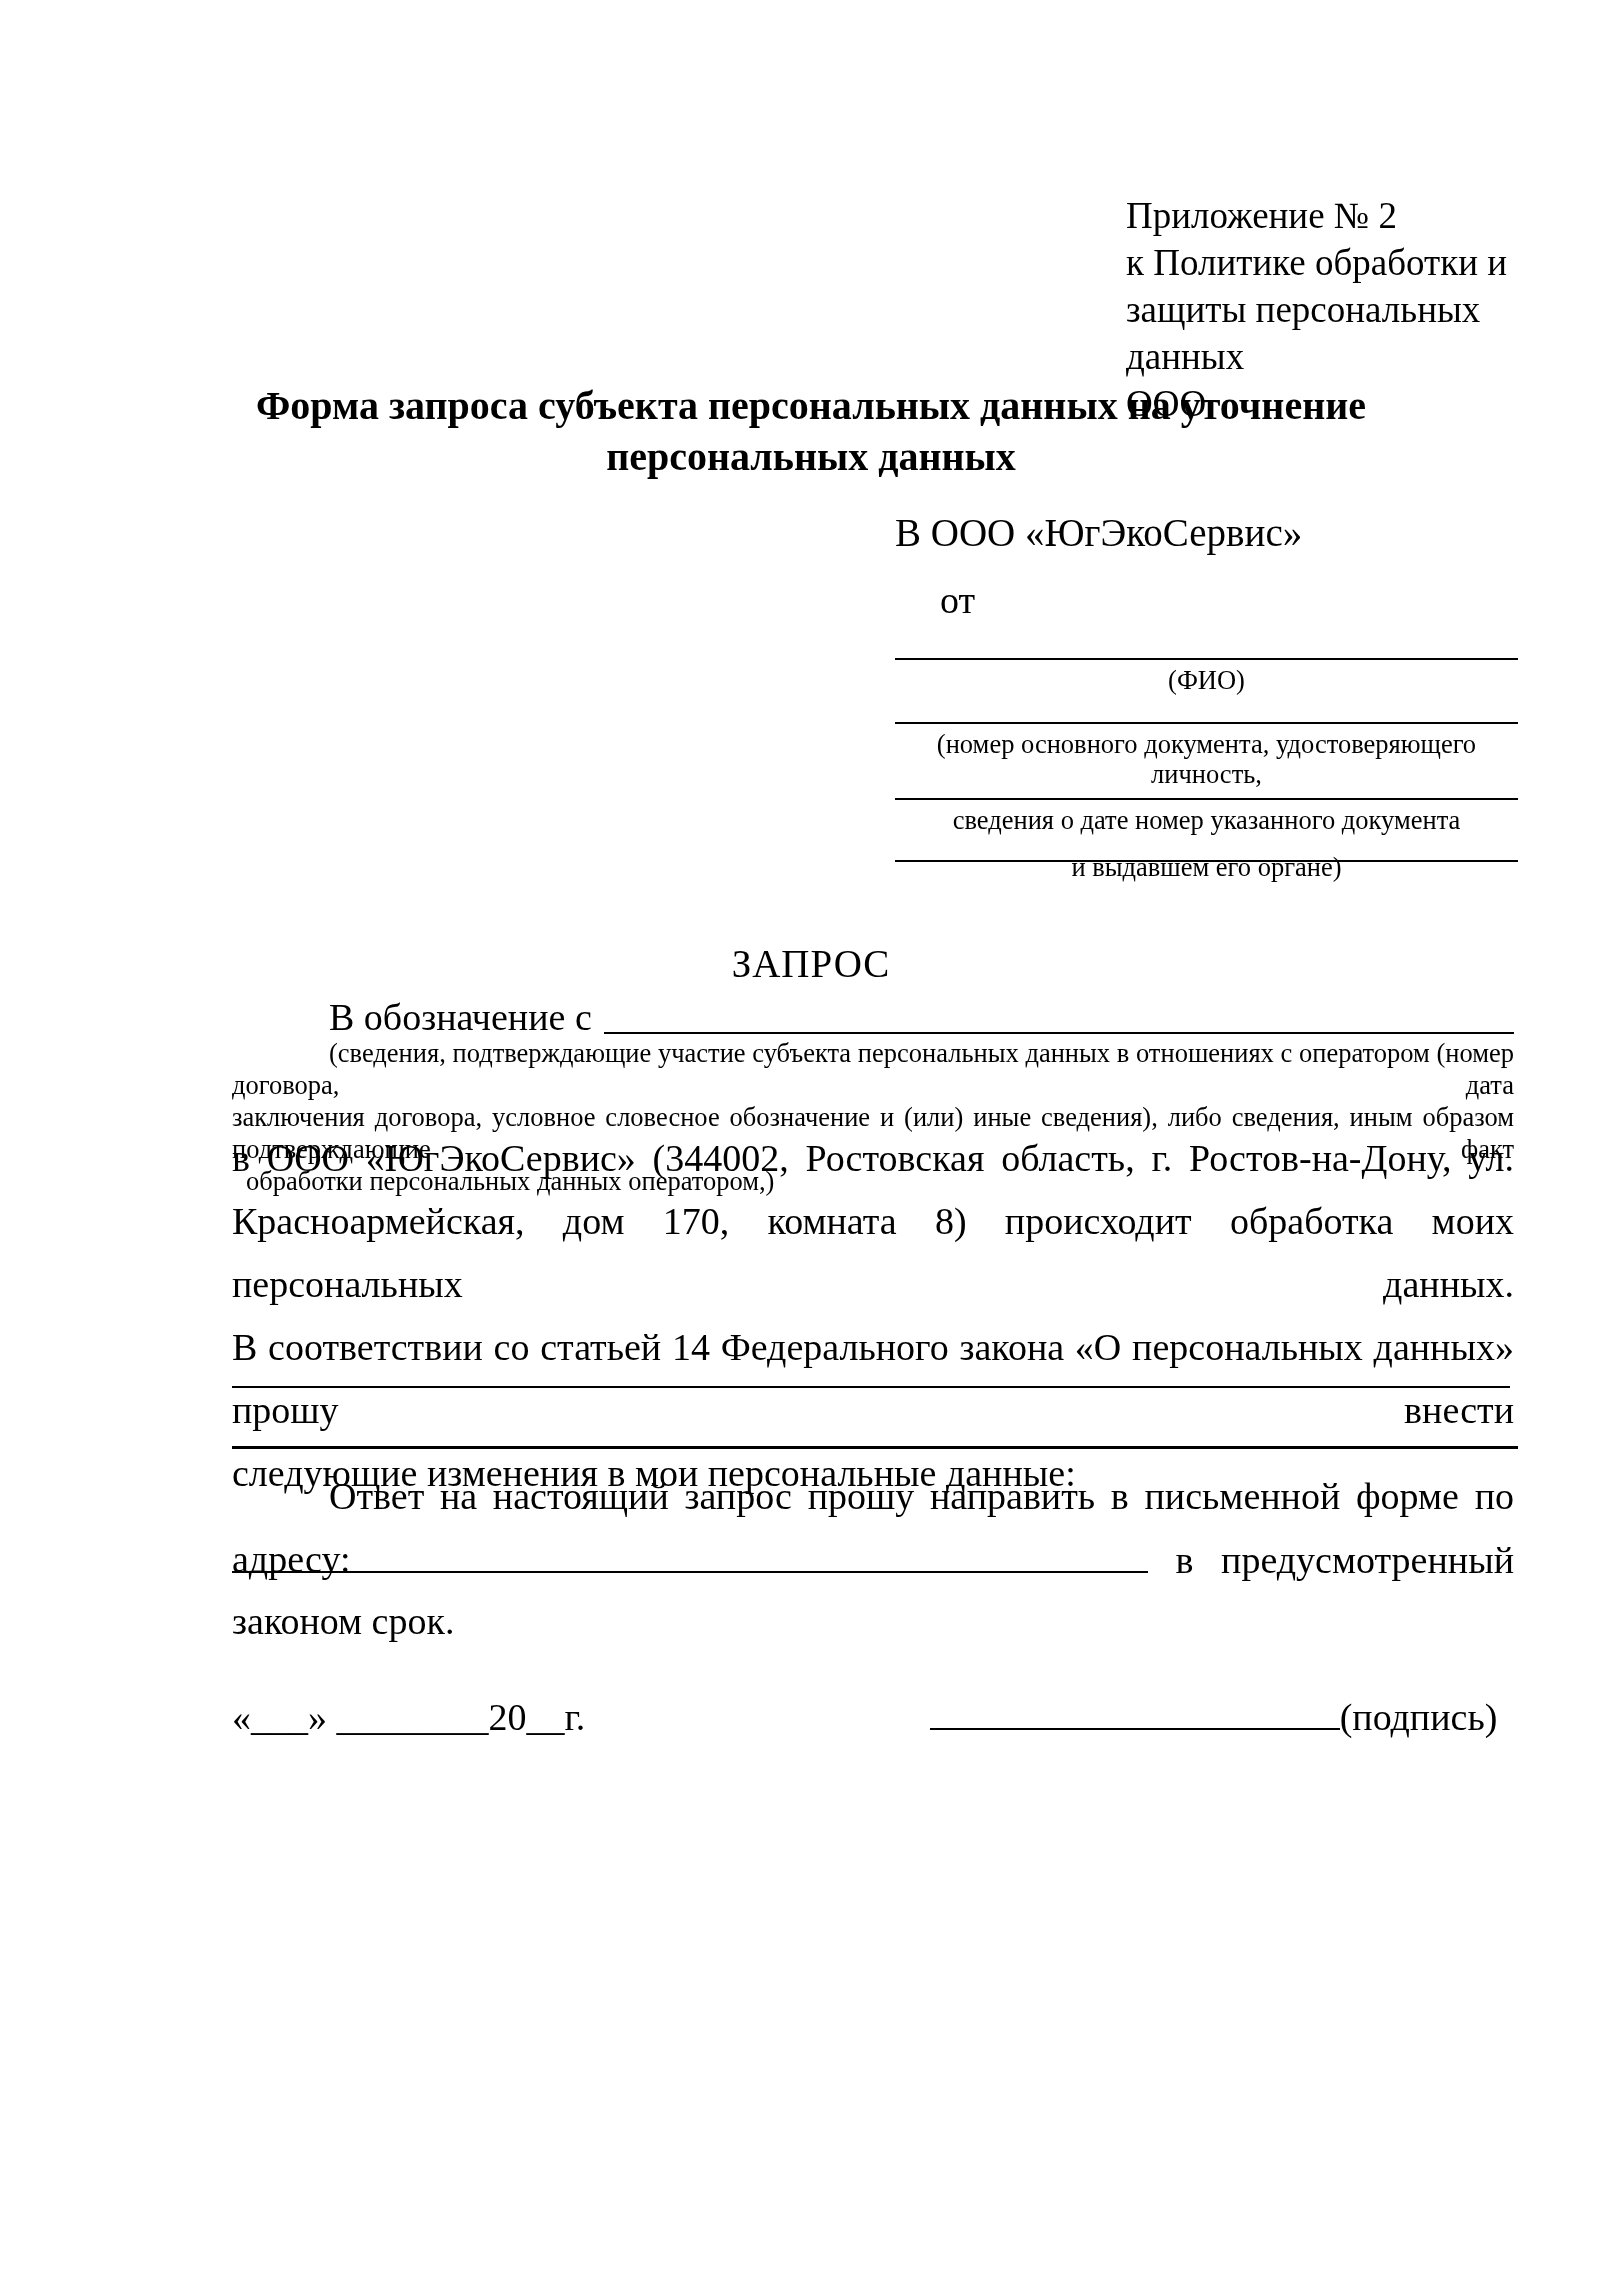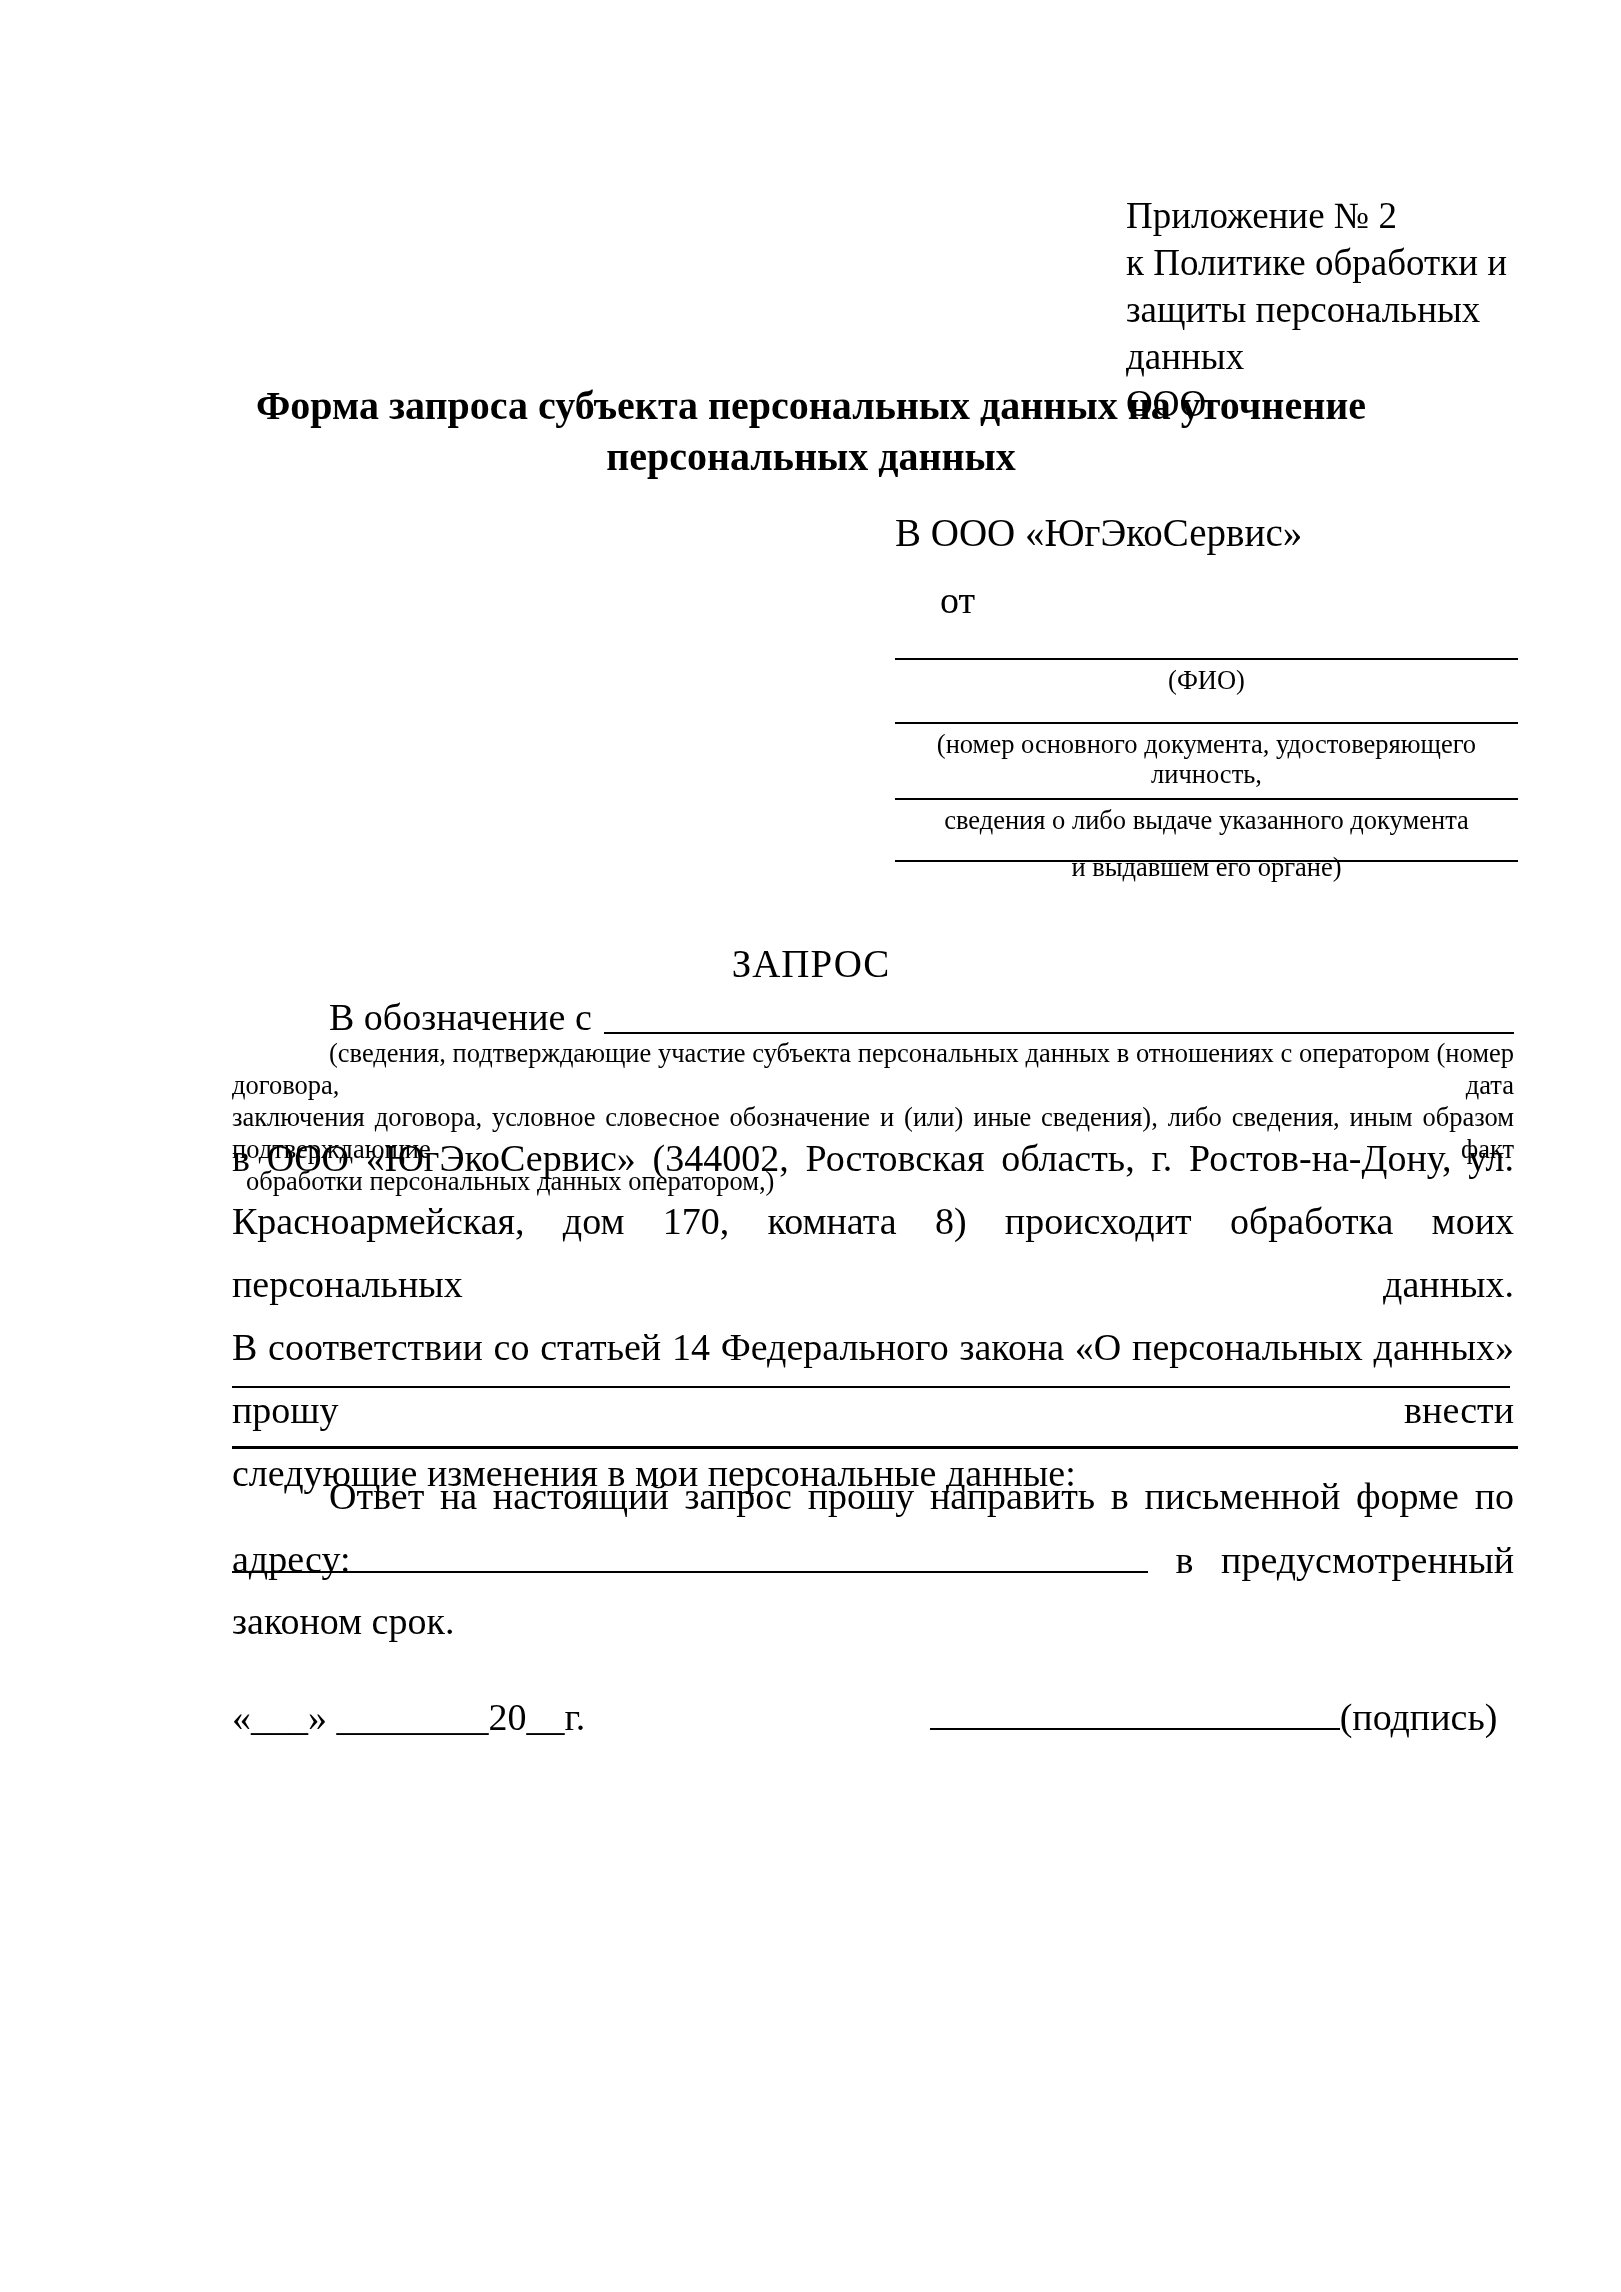--- a/index.html
+++ b/index.html
@@ -98,21 +98,21 @@
   <div class="abs org">В ООО «ЮгЭкоСервис»</div>
   <div class="abs froml">от</div>
 
   <div class="abs fline" style="top:658px;"></div>
   <div class="abs fcap" style="top:665px;">(ФИО)</div>
 
   <div class="abs fline" style="top:722px;"></div>
   <div class="abs fcap" style="top:729px;">(номер основного документа, удостоверяющего личность,</div>
 
   <div class="abs fline" style="top:798px;"></div>
-  <div class="abs fcap" style="top:805px;">сведения о либо выдаче указанного документа</div>
+  <div class="abs fcap" style="top:805px;">сведения о дате номер указанного документа</div>
 
   <div class="abs fline" style="top:860px;"></div>
   <div class="abs fcap" style="top:852px;">и выдавшем его органе)</div>
 
   <div class="abs zapros">ЗАПРОС</div>
 
   <div class="abs accordance">
     <span class="lead">В обозначение с</span>
     <span class="uline"></span>
   </div>

